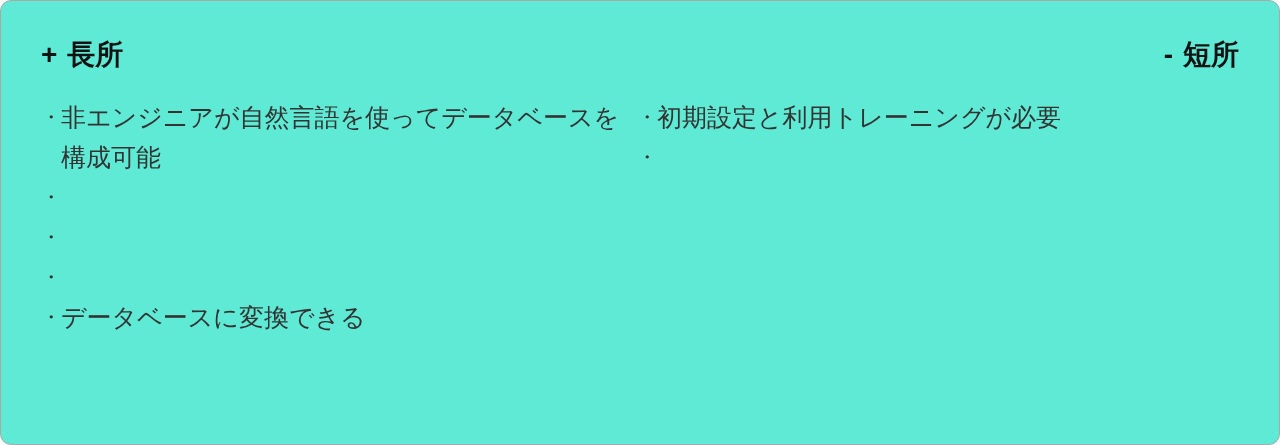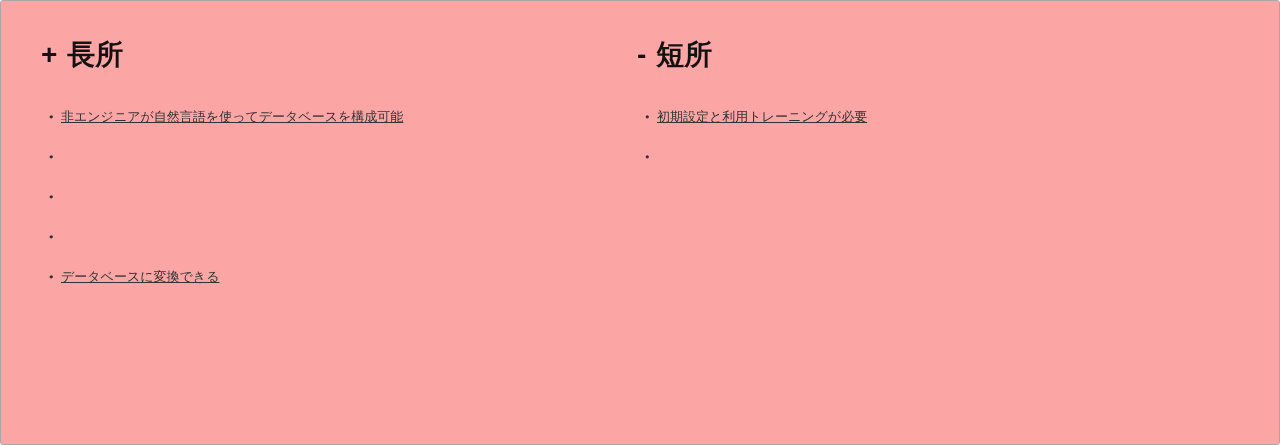--- a/index.html
+++ b/index.html
@@ -5,32 +5,32 @@
   html, body {
     margin: 0;
     padding: 0;
     background: #ffffff;
     font-family: "Liberation Sans", "DejaVu Sans", sans-serif;
   }
   .card {
     box-sizing: border-box;
     width: 1280px;
     height: 445px;
-    background: #fca5a5;
+    background: #5eead4;
     border: 1px solid #a8a8a8;
-    border-radius: 3px;
+    border-radius: 11px;
     display: flex;
     padding: 36px 40px 0 40px;
     overflow: hidden;
   }
   .column {
     box-sizing: border-box;
   }
   .column.pros { width: 596px; flex: 0 0 596px; }
-  .column.cons { flex: 1 1 auto; }
+  .column.cons { flex: 1 1 auto; text-align: right; }
   .column-heading {
     margin: 0;
     font-size: 28px;
     line-height: 36px;
     font-weight: bold;
     color: #121212;
     letter-spacing: 0;
   }
   .heading-prefix {
     display: inline-block;
@@ -44,25 +44,24 @@
     align-items: flex-start;
   }
   .bullet {
     flex: 0 0 20px;
     width: 20px;
     font-size: 20px;
     line-height: 40px;
     color: #333333;
   }
   .item-text {
-    font-size: 13px;
+    font-size: 25px;
     line-height: 40px;
     color: #333333;
     white-space: pre-line;
-    text-decoration: underline;
   }
 </style>
 </head>
 <body>
 
 <div class="card">
 
   <div class="column pros">
     <h2 class="column-heading">
       <span class="heading-prefix">+</span><span>長所</span>

